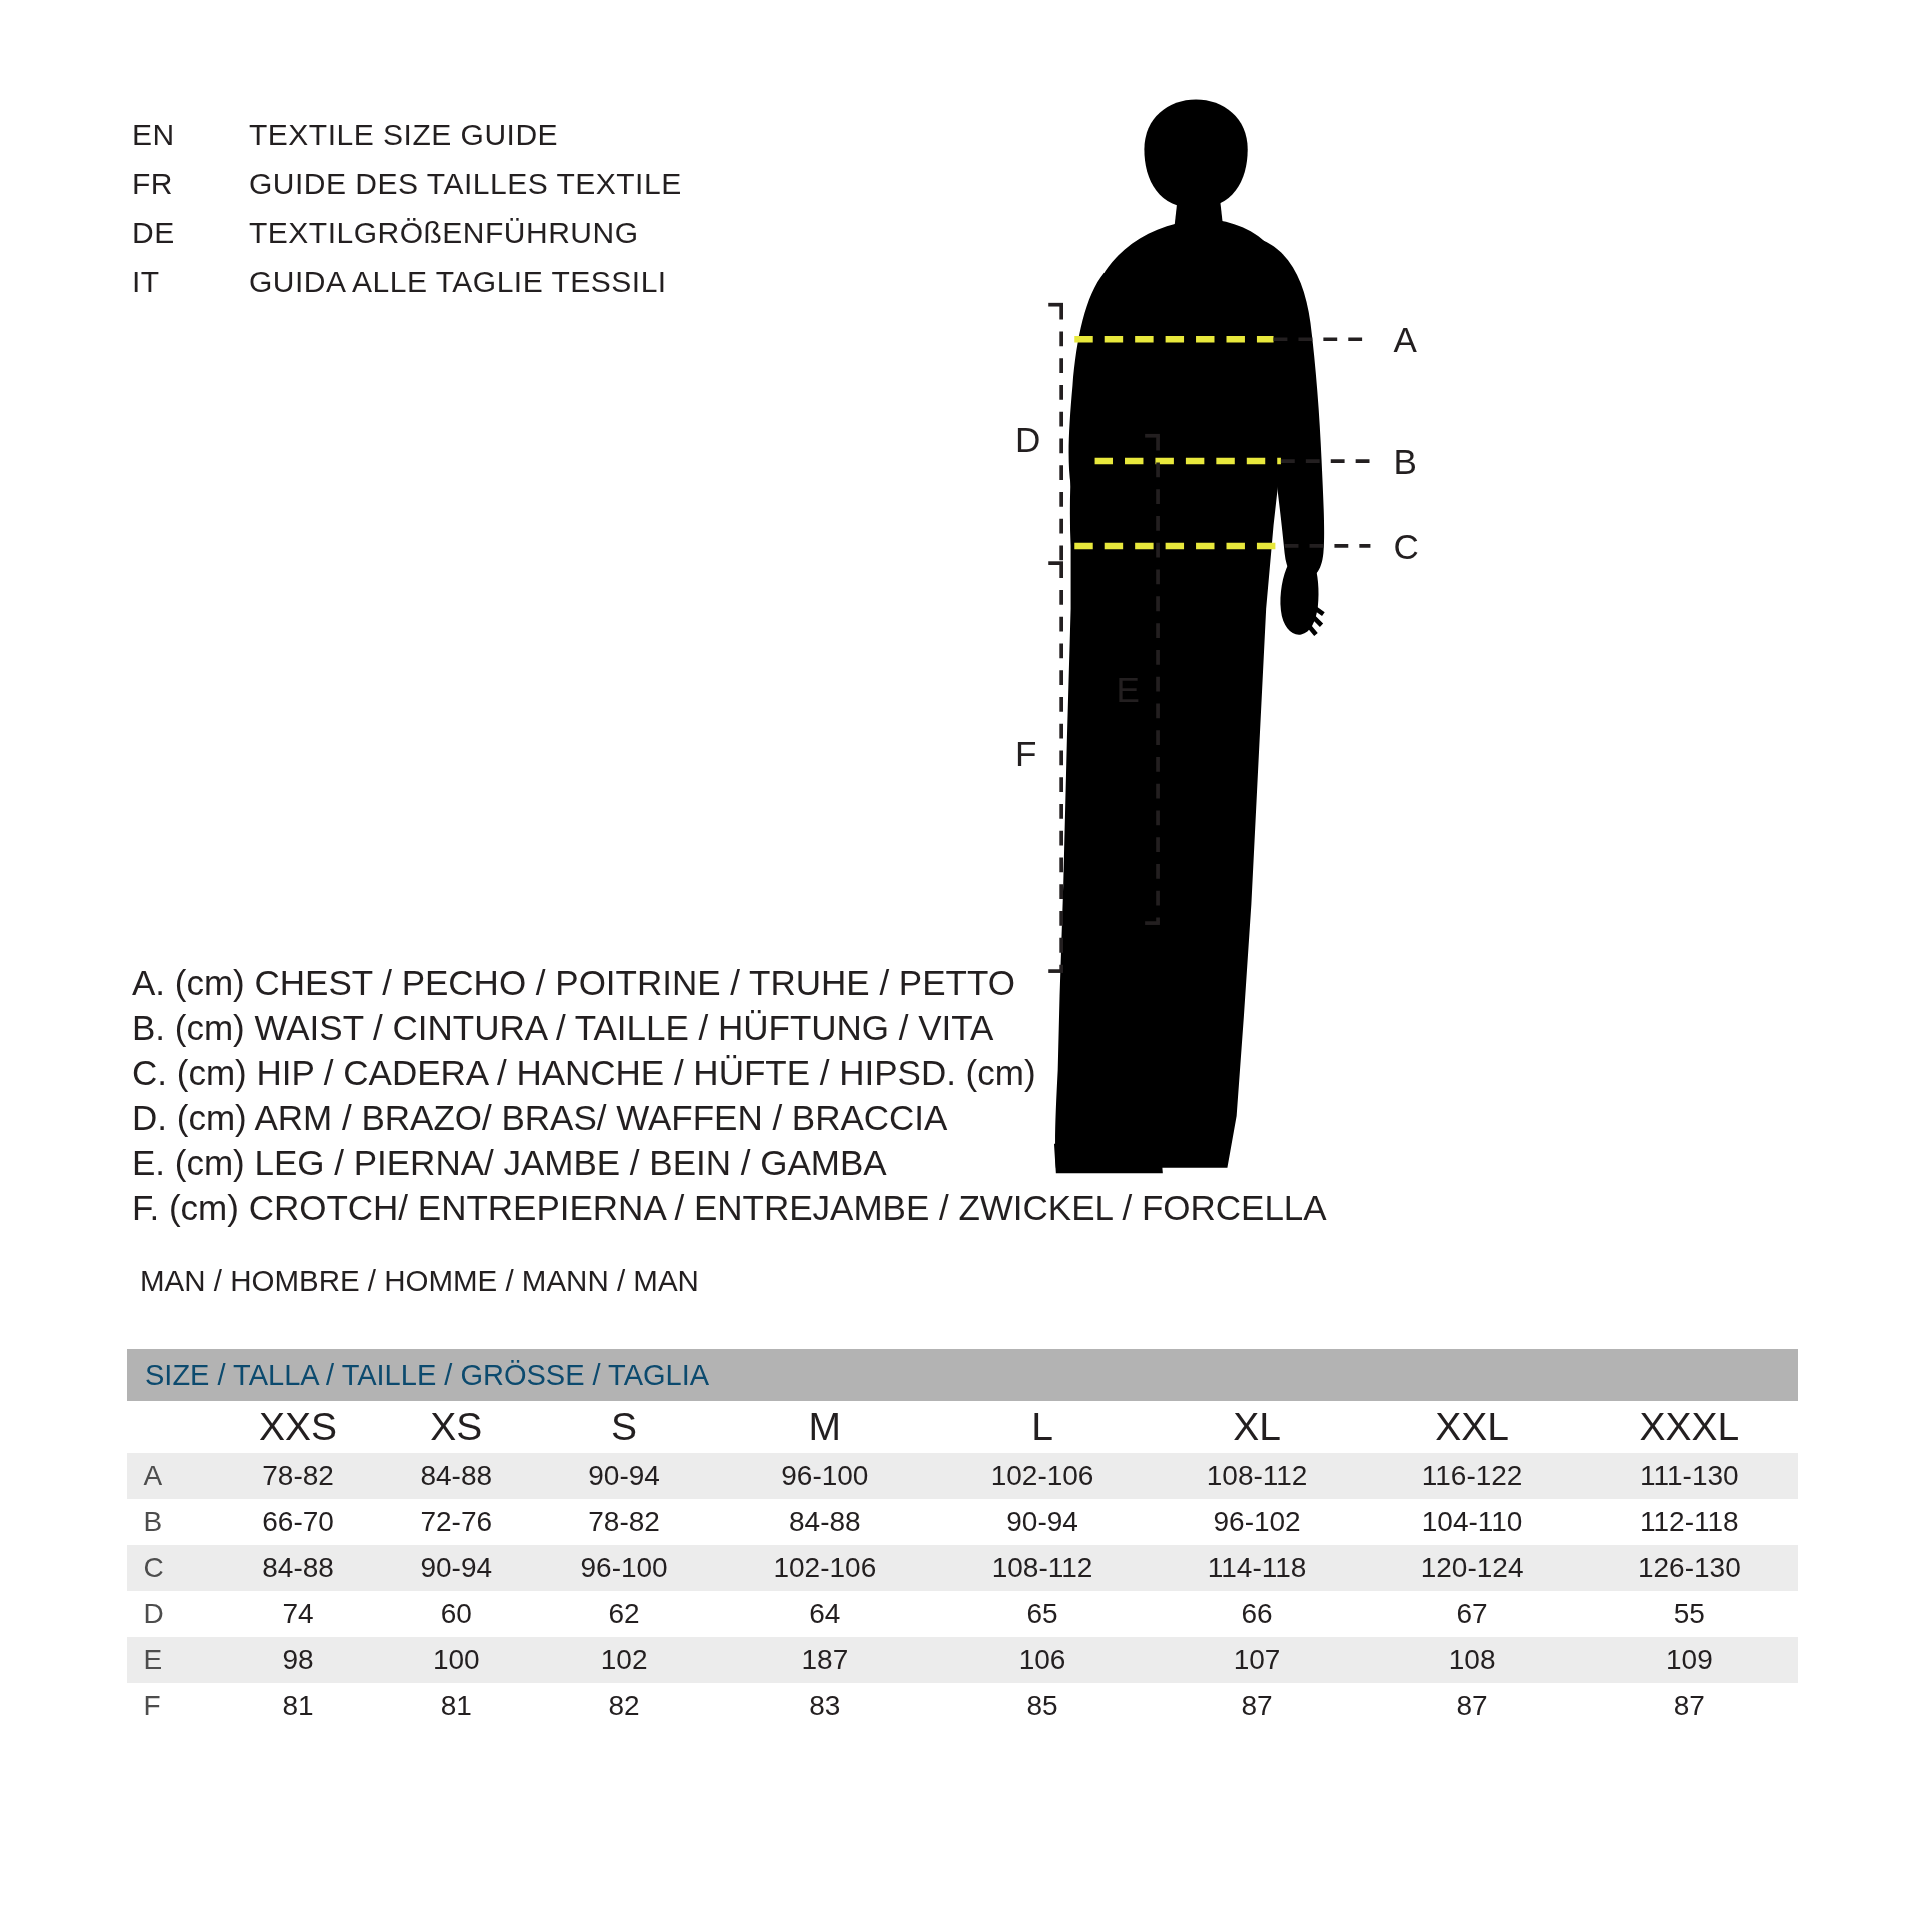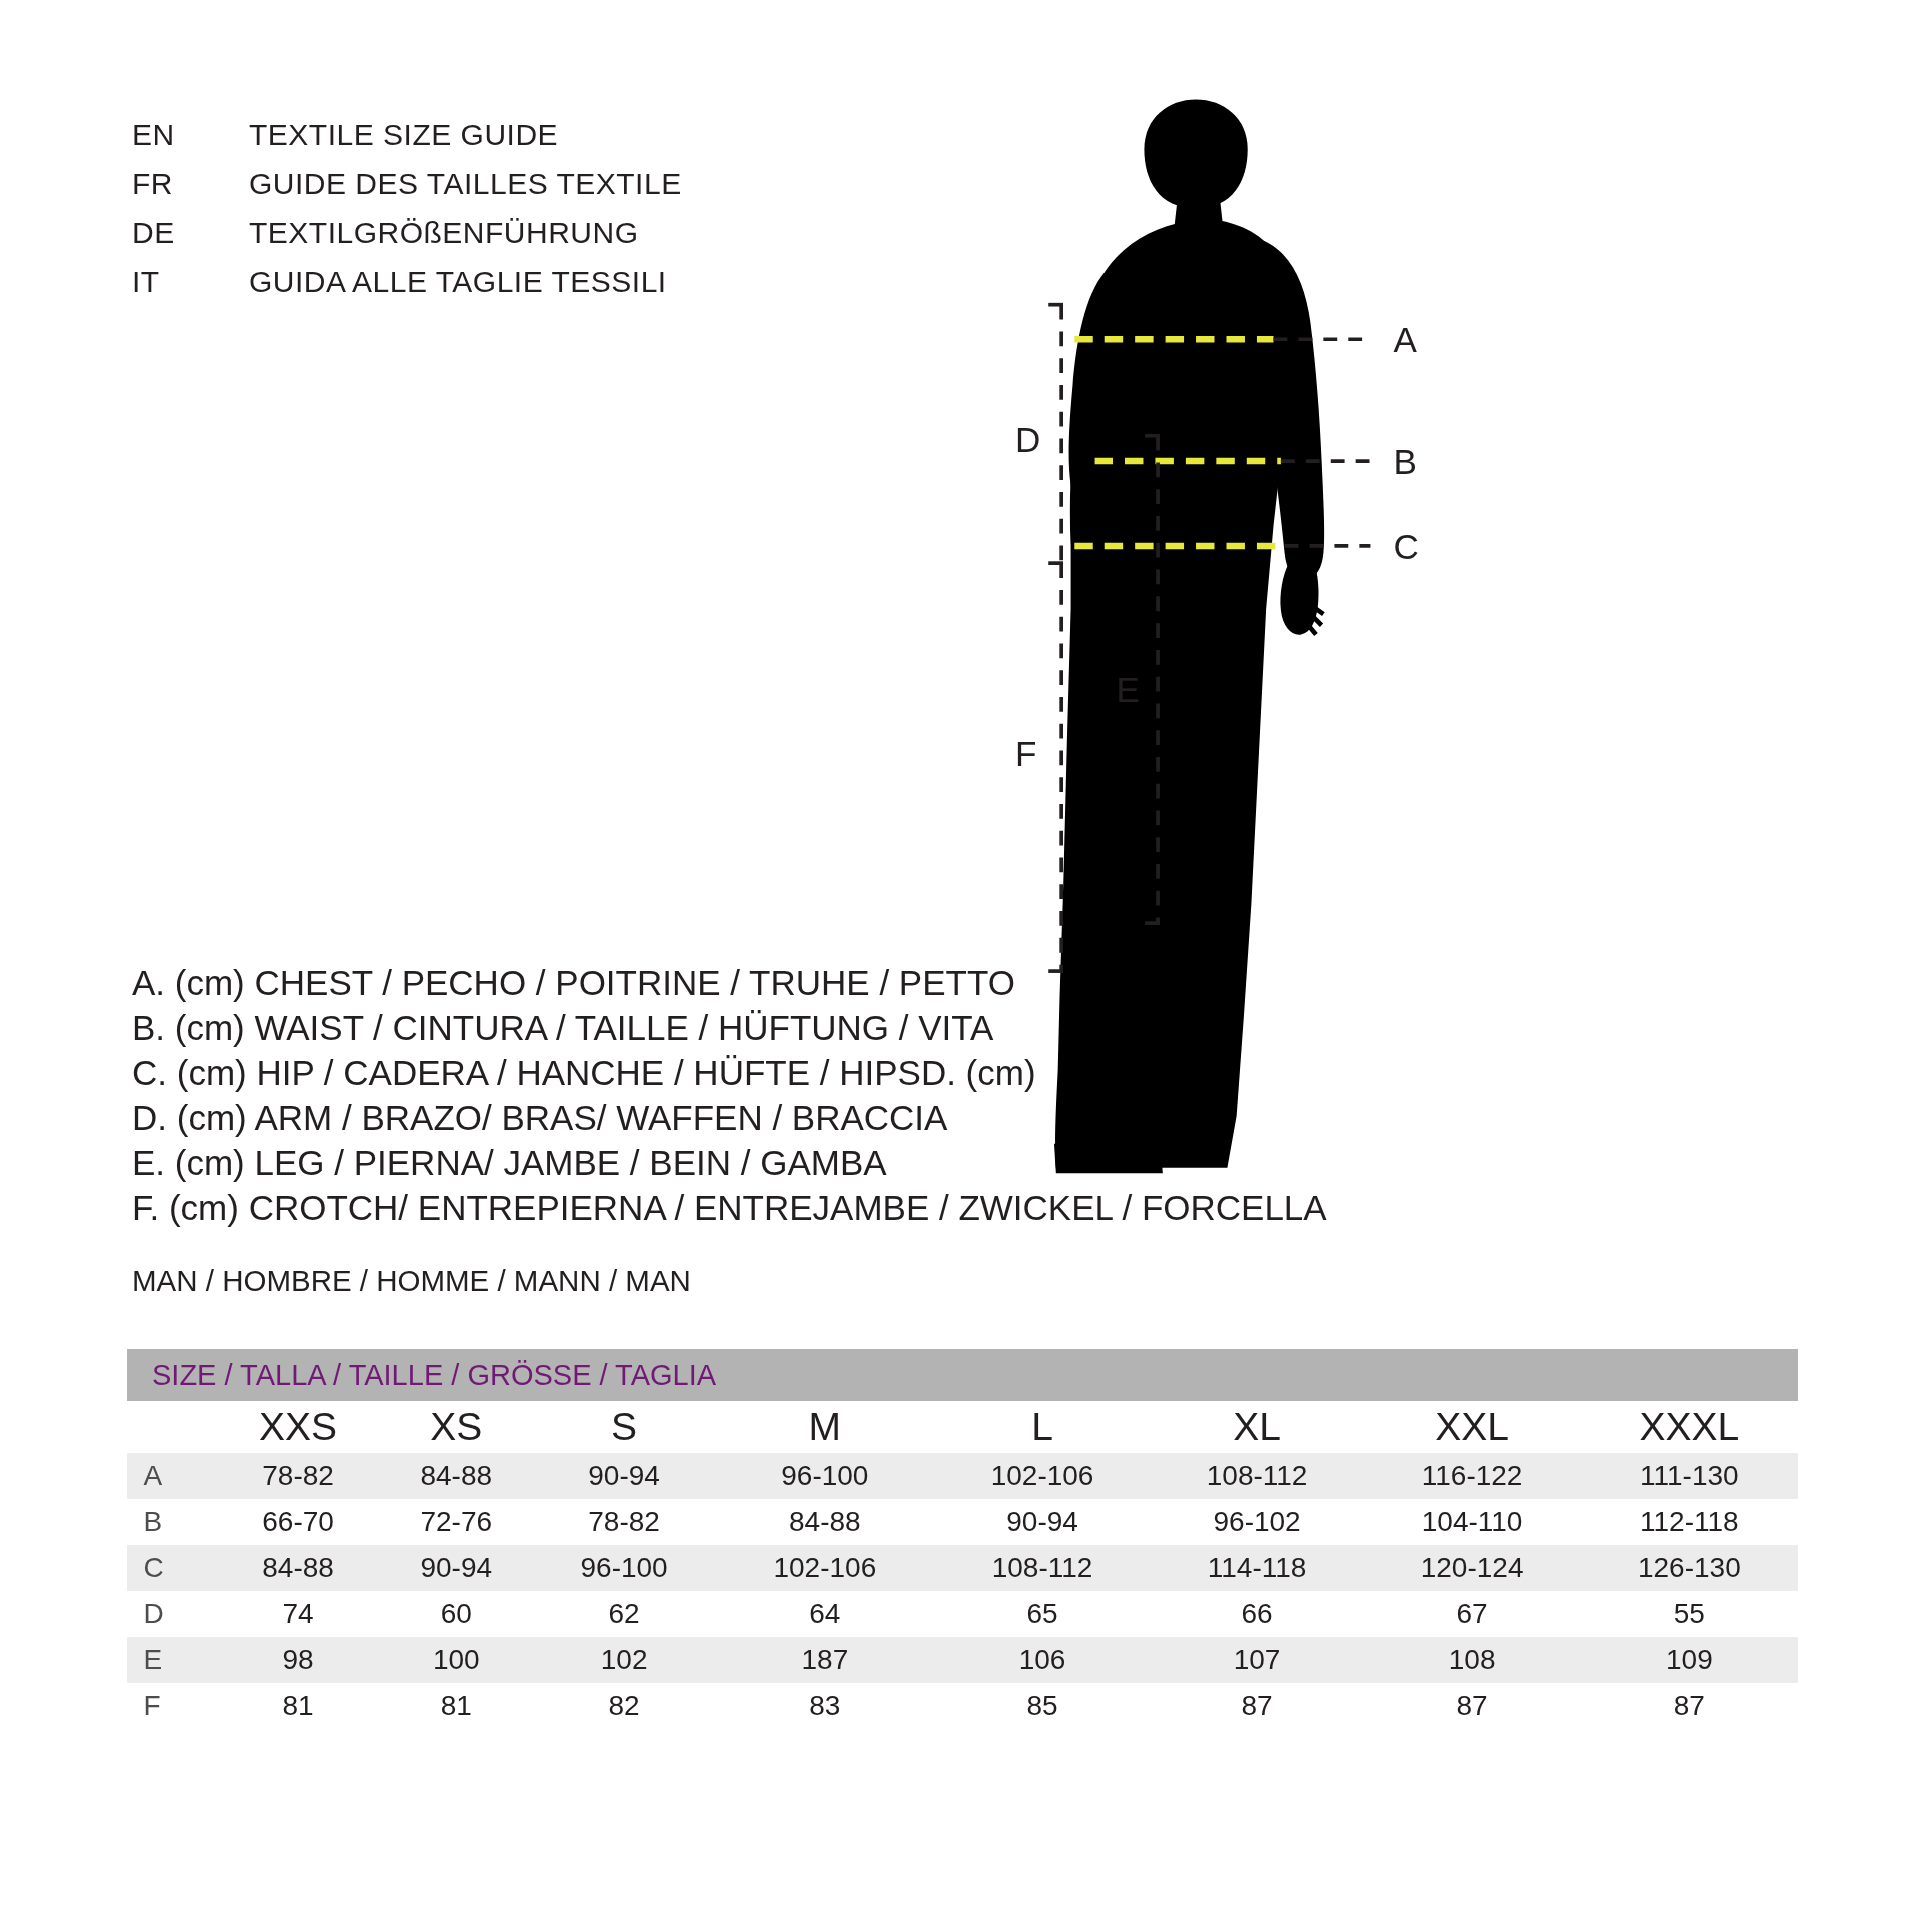--- a/index.html
+++ b/index.html
@@ -44,21 +44,21 @@
     top: 960px;
   }
   .legend-row {
     font-size: 35px;
     height: 45px;
     line-height: 45px;
     white-space: nowrap;
   }
   #gender-label {
     position: absolute;
-    left: 132px;
+    left: 140px;
     top: 1264px;
     font-size: 29.5px;
     white-space: nowrap;
   }
 
   
   #figure-area {
     position: absolute;
     left: 1006px;
     top: 92px;
@@ -82,24 +82,24 @@
     padding: 0;
     height: 46px;
     font-weight: normal;
     text-align: center;
     vertical-align: middle;
     color: #231f20;
   }
   #size-table .head-band td {
     background: #b3b3b3;
     text-align: left;
-    padding-left: 25px;
+    padding-left: 18px;
     height: 52px;
     font-size: 29px;
-    color: #701a75;
+    color: #0c4a6e;
   }
   #size-table .col-letter {
     width: 72px;
     text-align: left;
     padding-left: 16.6px;
     color: #4d4d4d;
   }
   #size-table .sizes-row td {
     height: 52px;
     font-size: 39px;

